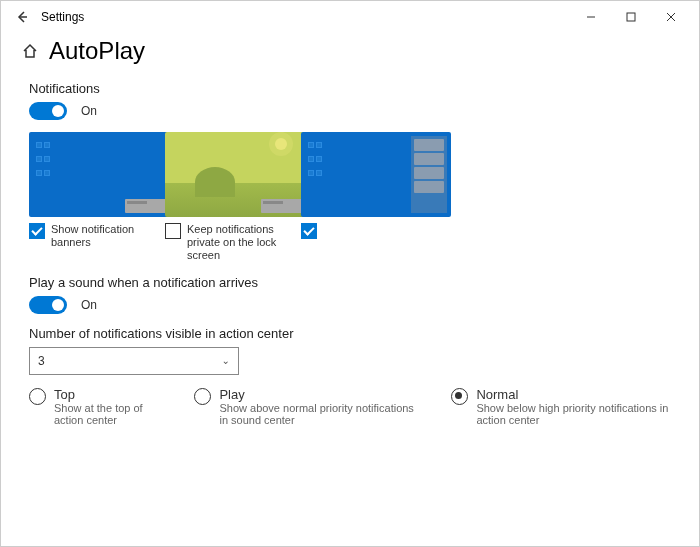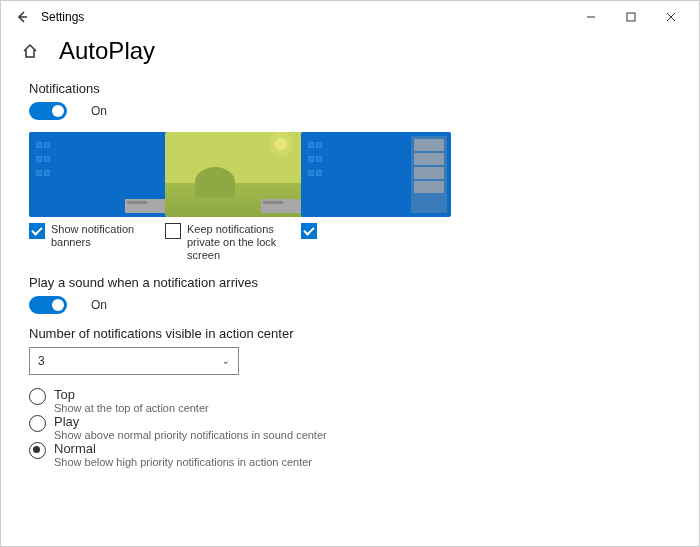--- a/index.html
+++ b/index.html
@@ -2,26 +2,26 @@
 <html><head>
 <meta charset="utf-8">
 <style>
 * { box-sizing: border-box; margin: 0; padding: 0; font-family: 'Segoe UI', Arial, sans-serif; }
 body { background: #fff; width: 700px; height: 547px; overflow: hidden; border: 1px solid #ccc; }
 .titlebar { height: 32px; display: flex; align-items: center; padding: 0 8px; }
 .titlebar .back { width: 24px; height: 24px; display: flex; align-items: center; justify-content: center; margin-right: 8px; }
 .titlebar .title { font-size: 12px; flex: 1; }
 .titlebar .ctrl { display: flex; }
 .titlebar .ctrl div { width: 40px; height: 28px; display: flex; align-items: center; justify-content: center; font-size: 11px; }
-.header { display: flex; align-items: center; padding: 4px 20px 8px 20px; gap: 20px; text-align: center; }
+.header { display: flex; align-items: center; padding: 4px 20px 8px 20px; gap: 10px; text-align: center; }
 .home-icon { width: 18px; height: 18px; }
 .header h1 { font-size: 24px; font-weight: 400; }
 .content { padding: 8px 28px; font-size: 12px; color: #333; }
 .section-title { font-size: 13px; margin-bottom: 6px; color: #222; }
-.toggle-row { display: flex; align-items: center; gap: 24px; margin-bottom: 12px; }
+.toggle-row { display: flex; align-items: center; gap: 14px; margin-bottom: 12px; }
 .toggle { width: 38px; height: 18px; background: #0078d4; border-radius: 9px; position: relative; }
 .toggle::after { content: ''; width: 12px; height: 12px; background: #fff; border-radius: 50%; position: absolute; top: 3px; right: 3px; }
 .thumbs { display: flex; gap: 12px; margin-bottom: 4px; }
 .thumb-col { width: 124px; }
 .thumb { width: 150px; height: 85px; border-radius: 2px; overflow: hidden; position: relative; }
 .blue-bg { background: #0a6cc8; }
 .green-bg { background: linear-gradient(to bottom, #c5d45e 0%, #c5d45e 60%, #a2ba4b 60%, #8ea843 100%); position: relative; }
 .sun { position: absolute; top: 6px; right: 28px; width: 12px; height: 12px; background: #e8e67a; border-radius: 50%; box-shadow: 0 0 0 6px rgba(232,230,122,0.3); }
 .hill { position: absolute; bottom: 20px; left: 30px; width: 40px; height: 30px; background: #8ea843; border-radius: 50% 50% 0 0; }
 .notif-bar { position: absolute; bottom: 4px; right: 6px; width: 48px; height: 14px; background: #a8a8a8; border-radius: 1px; }
@@ -31,21 +31,21 @@
 .ac-panel { position: absolute; top: 4px; right: 4px; width: 36px; height: 77px; background: rgba(128,145,160,0.4); padding: 3px; }
 .ac-item { height: 12px; background: #8a9cb0; margin-bottom: 2px; border-radius: 1px; }
 .chk-row { display: flex; gap: 6px; margin-top: 6px; align-items: flex-start; }
 .chk { width: 16px; height: 16px; flex-shrink: 0; border: 1.5px solid #333; }
 .chk.on { background: #0078d4; border-color: #0078d4; position: relative; }
 .chk.on::after { content: ''; position: absolute; left: 4px; top: 1px; width: 4px; height: 8px; border: solid #fff; border-width: 0 2px 2px 0; transform: rotate(45deg); }
 .chk-lbl { font-size: 11px; line-height: 1.2; }
 .block { margin: 12px 0; }
 .select { width: 210px; height: 28px; border: 1px solid #888; display: flex; align-items: center; padding: 0 8px; justify-content: space-between; margin-top: 4px; font-size: 12px; }
 .chev { font-size: 10px; color: #555; }
-.radio-group { display: flex; flex-direction: column; gap: 0; }
+.radio-group { display: flex; gap: 26px; }
 .radio-row { display: flex; gap: 8px; align-items: flex-start; }
 .radio { width: 17px; height: 17px; border: 1.5px solid #333; border-radius: 50%; flex-shrink: 0; position: relative; margin-top: 1px; }
 .radio.on::after { content: ''; position: absolute; top: 3px; left: 3px; width: 7px; height: 7px; background: #333; border-radius: 50%; }
 .radio-lbl { font-size: 13px; }
 .radio-desc { color: #666; font-size: 11px; }
 </style>
 </head>
 <body>
 
 <div class="titlebar">

